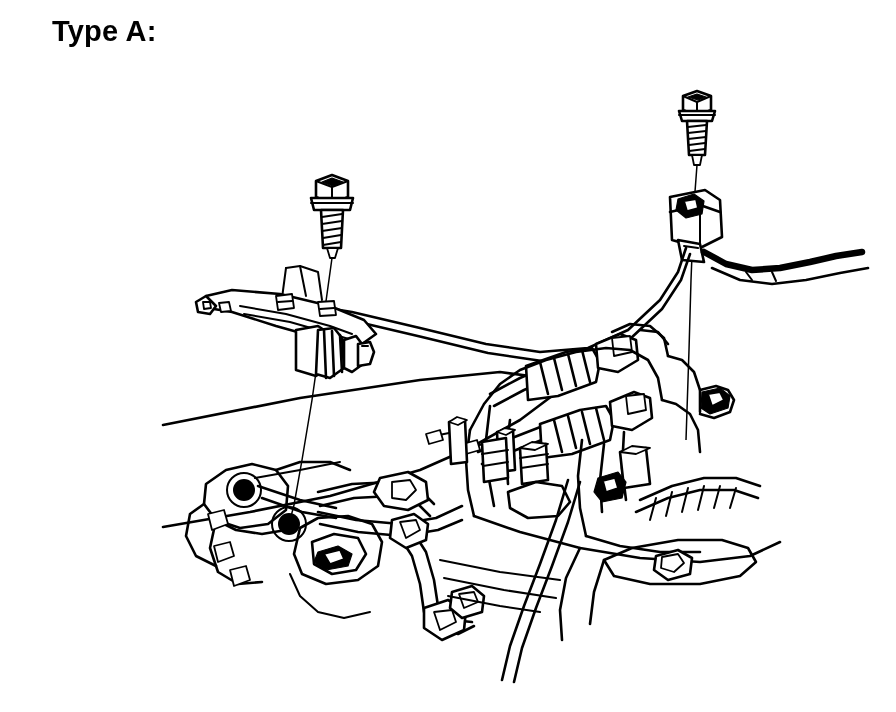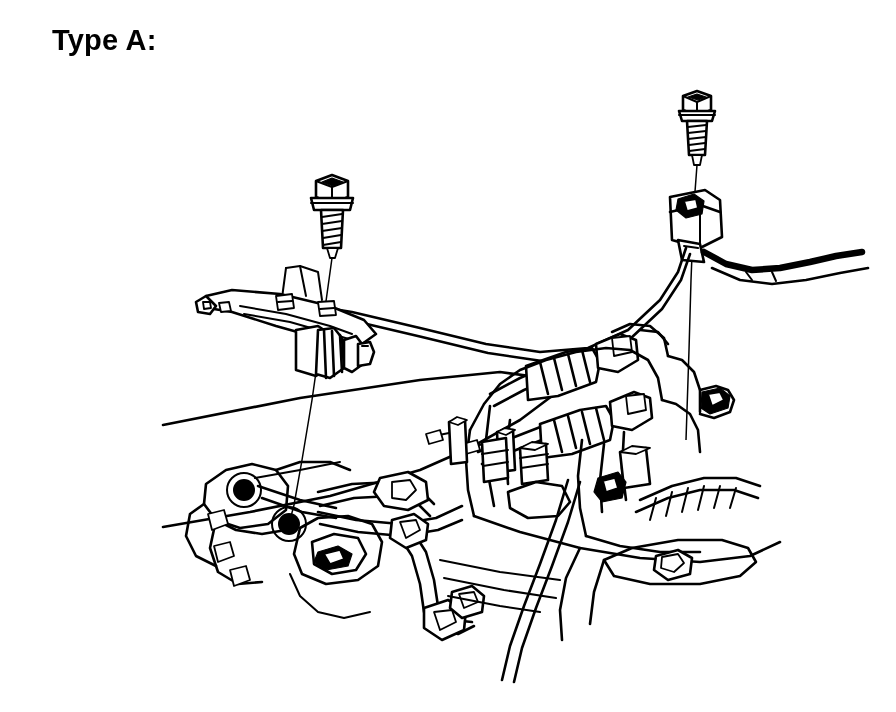--- a/index.html
+++ b/index.html
@@ -12,21 +12,20 @@
   #page{position:absolute;inset:0;background:#ffffff;}
 
   
   #title{
     position:absolute;left:52px;top:14px;
     font-size:29px;line-height:34px;
     font-weight:bold;color:#000000;
     letter-spacing:0.2px;
     white-space:nowrap;
     font-family:"Liberation Sans",sans-serif;
-    margin-top:9px;
   }
 
   
   #art{position:absolute;left:0;top:0;width:896px;height:712px;}
   #art svg{display:block;width:896px;height:712px;}
 
   .ln{fill:none;stroke:#000000;stroke-linecap:round;stroke-linejoin:round;}
   .w15{stroke-width:2;}
   .w2{stroke-width:2.6;}
   .w6{stroke-width:6.5;}

